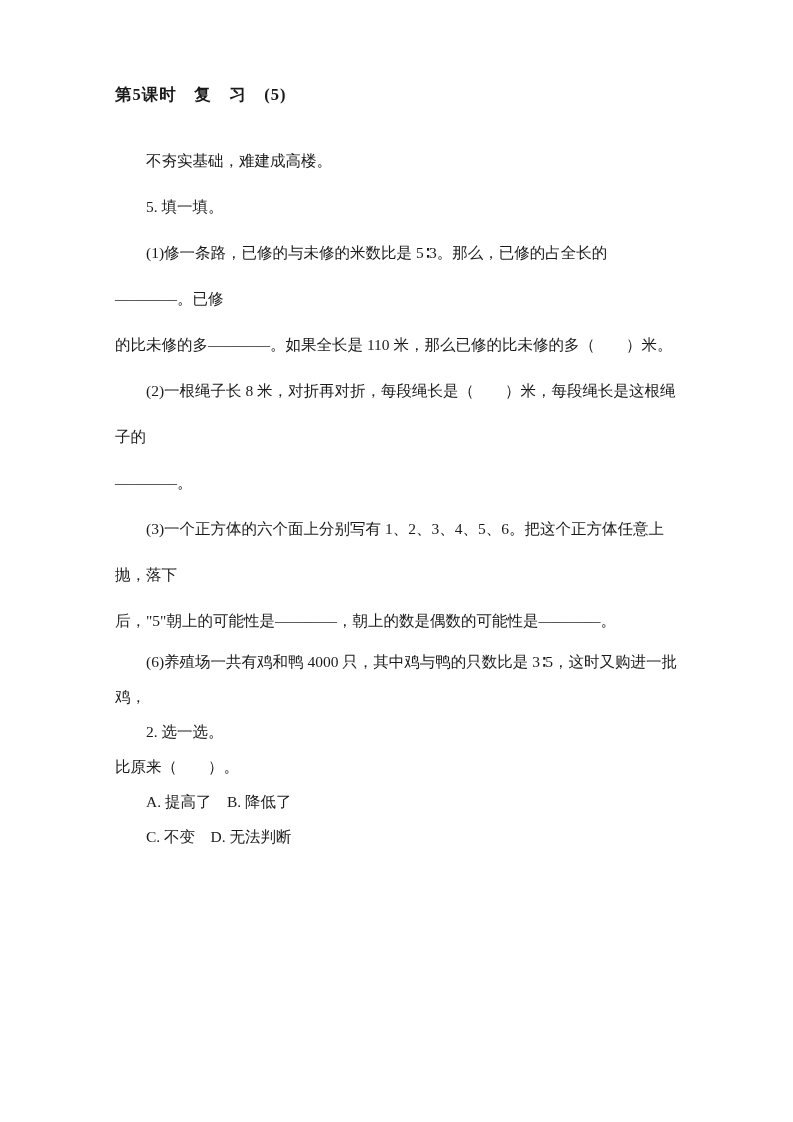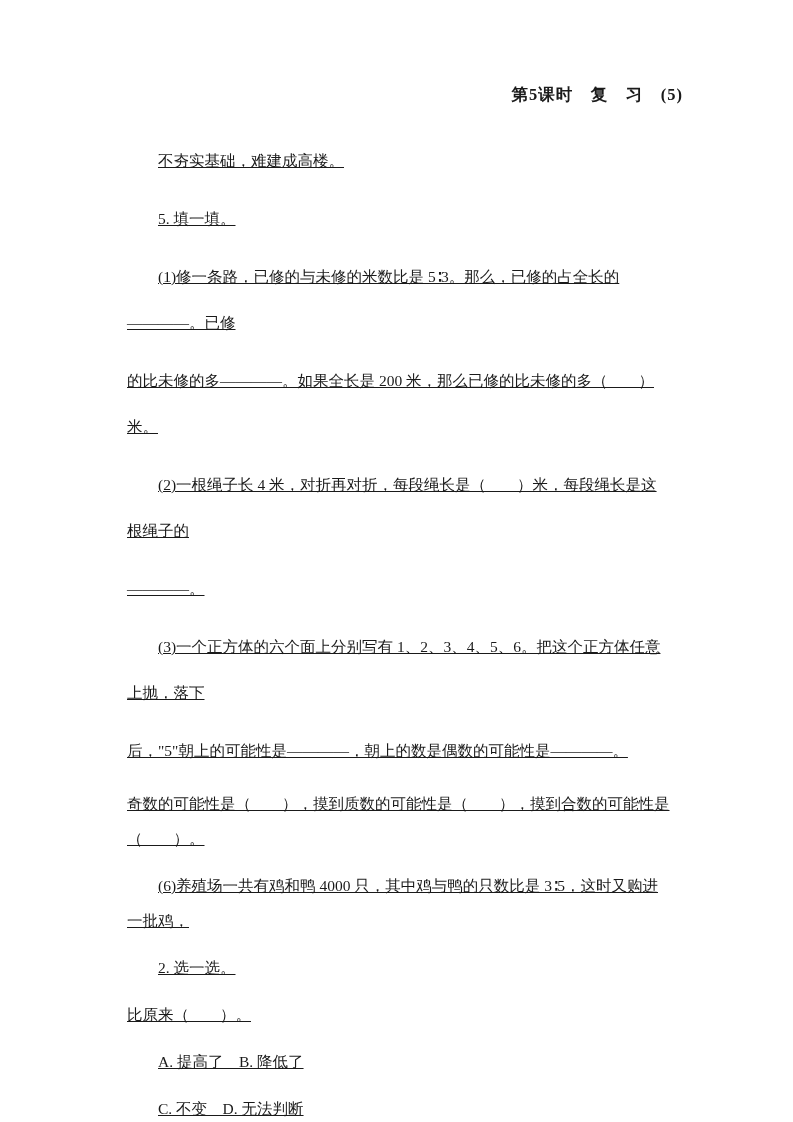--- a/index.html
+++ b/index.html
@@ -12,60 +12,58 @@
     box-sizing: border-box;
     width: 793px;
     min-height: 1122px;
     background: #ffffff;
     padding: 84px 110px 60px 115px;
     font-family: "Liberation Serif", "DejaVu Serif", serif;
     color: #1a1a1a;
     font-size: 15.5px;
   }
   .title {
-    text-align: right;
+    text-align: left;
     font-size: 16.5px;
     font-weight: bold;
     letter-spacing: 1px;
     margin: 0 0 32px 0;
   }
   p {
-    margin: 12px;
+    margin: 0;
     line-height: 35px;
     text-align: left;
     word-break: break-all;
-    text-decoration: underline;
   }
   
   p.w { line-height: 46px; }
   
   .ind { text-indent: 2em; }
   
 </style>
 </head>
 <body>
 
 <div class="page">
 
   <h1 class="title">第5课时　复　习　(5)</h1>
 
   <p class="ind w">不夯实基础，难建成高楼。</p>
 
   <p class="ind w">5. 填一填。</p>
 
   <p class="ind w">(1)修一条路，已修的与未修的米数比是 5∶3。那么，已修的占全长的————。已修</p>
-  <p class="w">的比未修的多————。如果全长是 200 米，那么已修的比未修的多（　　）米。</p>
+  <p class="w">的比未修的多————。如果全长是 110 米，那么已修的比未修的多（　　）米。</p>
 
-  <p class="ind w">(2)一根绳子长 4 米，对折再对折，每段绳长是（　　）米，每段绳长是这根绳子的</p>
+  <p class="ind w">(2)一根绳子长 8 米，对折再对折，每段绳长是（　　）米，每段绳长是这根绳子的</p>
   <p class="w">————。</p>
 
   <p class="ind w">(3)一个正方体的六个面上分别写有 1、2、3、4、5、6。把这个正方体任意上抛，落下</p>
   <p class="w">后，"5"朝上的可能性是————，朝上的数是偶数的可能性是————。</p>
 
-  <p>奇数的可能性是（　　），摸到质数的可能性是（　　），摸到合数的可能性是（　　）。</p>
 
 
   <p class="ind">(6)养殖场一共有鸡和鸭 4000 只，其中鸡与鸭的只数比是 3∶5，这时又购进一批鸡，</p>
 
   <p class="ind">2. 选一选。</p>
 
   <p>比原来（　　）。</p>
 
   <p class="ind">A. 提高了　B. 降低了</p>
   <p class="ind">C. 不变　D. 无法判断</p>

